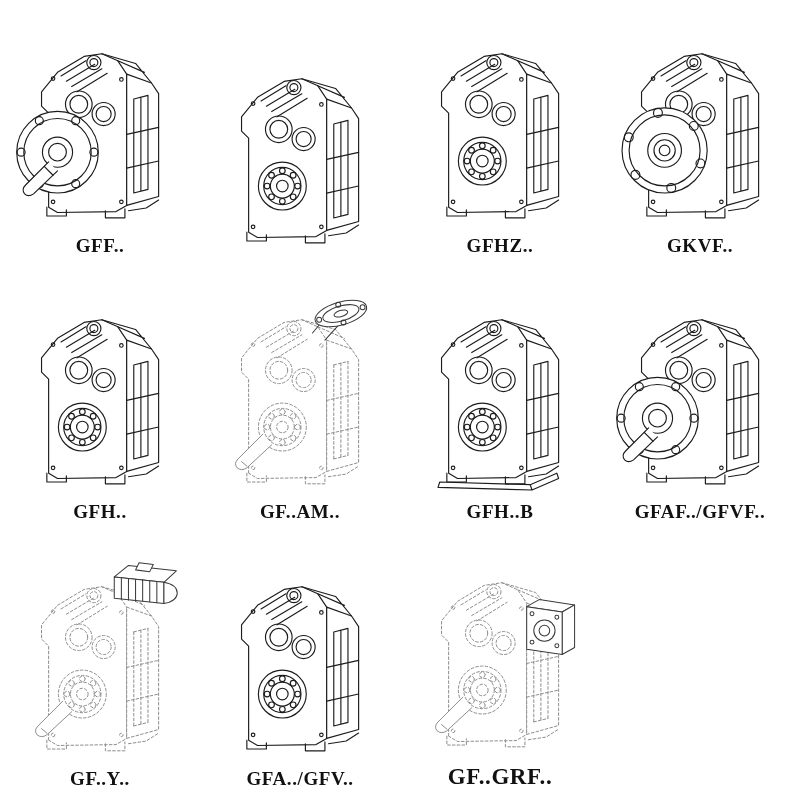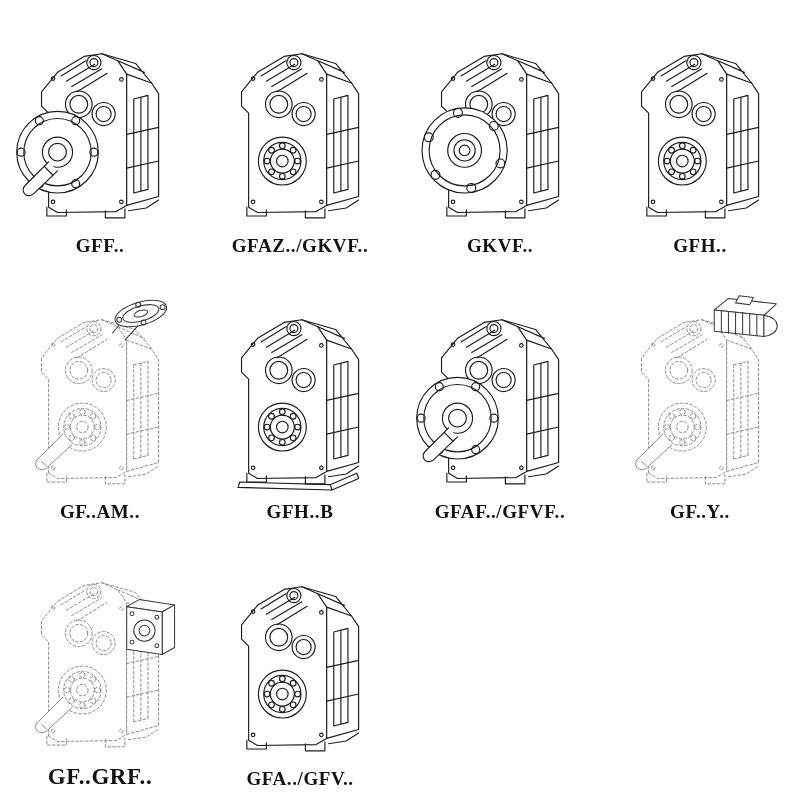--- a/index.html
+++ b/index.html
@@ -156,23 +156,28 @@
         <use href="#sym-body-plain" xlink:href="#sym-body-plain"></use>
         <use href="#sym-flange-shaft" xlink:href="#sym-flange-shaft"></use>
       </svg>
     <div class="label">GFF..</div>
   </div>
 
   <div class="cell">
     <svg viewBox="0 0 200 230">
         <use href="#sym-body" xlink:href="#sym-body"></use>
       </svg>
-    <div class="label">GFAZ../GKVF..</div>
-  </div>
-
+  </div>
+
+  <div class="cell">
+    <svg viewBox="0 0 200 230">
+        <use href="#sym-body" xlink:href="#sym-body"></use>
+      </svg>
+    <div class="label">GFHZ..</div>
+  </div>
 
   <div class="cell">
     <svg viewBox="0 0 200 230">
         <use href="#sym-body-plain" xlink:href="#sym-body-plain"></use>
         <use href="#sym-flange-front" xlink:href="#sym-flange-front"></use>
       </svg>
     <div class="label">GKVF..</div>
   </div>
 
   <div class="cell">
@@ -211,28 +216,28 @@
     <svg viewBox="0 0 200 230">
         <use href="#sym-body-dashed" xlink:href="#sym-body-dashed"></use>
         <use href="#sym-shaft-dash" xlink:href="#sym-shaft-dash"></use>
         <use href="#sym-motor" xlink:href="#sym-motor"></use>
       </svg>
     <div class="label">GF..Y..</div>
   </div>
 
   <div class="cell">
     <svg viewBox="0 0 200 230">
+        <use href="#sym-body" xlink:href="#sym-body"></use>
+      </svg>
+    <div class="label">GFA../GFV..</div>
+  </div>
+
+  <div class="cell">
+    <svg viewBox="0 0 200 230">
         <use href="#sym-body-dashed" xlink:href="#sym-body-dashed"></use>
         <use href="#sym-shaft-dash" xlink:href="#sym-shaft-dash"></use>
         <use href="#sym-adapter-grf" xlink:href="#sym-adapter-grf"></use>
       </svg>
     <div class="label lg">GF..GRF..</div>
   </div>
 
-  <div class="cell">
-    <svg viewBox="0 0 200 230">
-        <use href="#sym-body" xlink:href="#sym-body"></use>
-      </svg>
-    <div class="label">GFA../GFV..</div>
-  </div>
-
 
 </div>
 
 </body></html>

